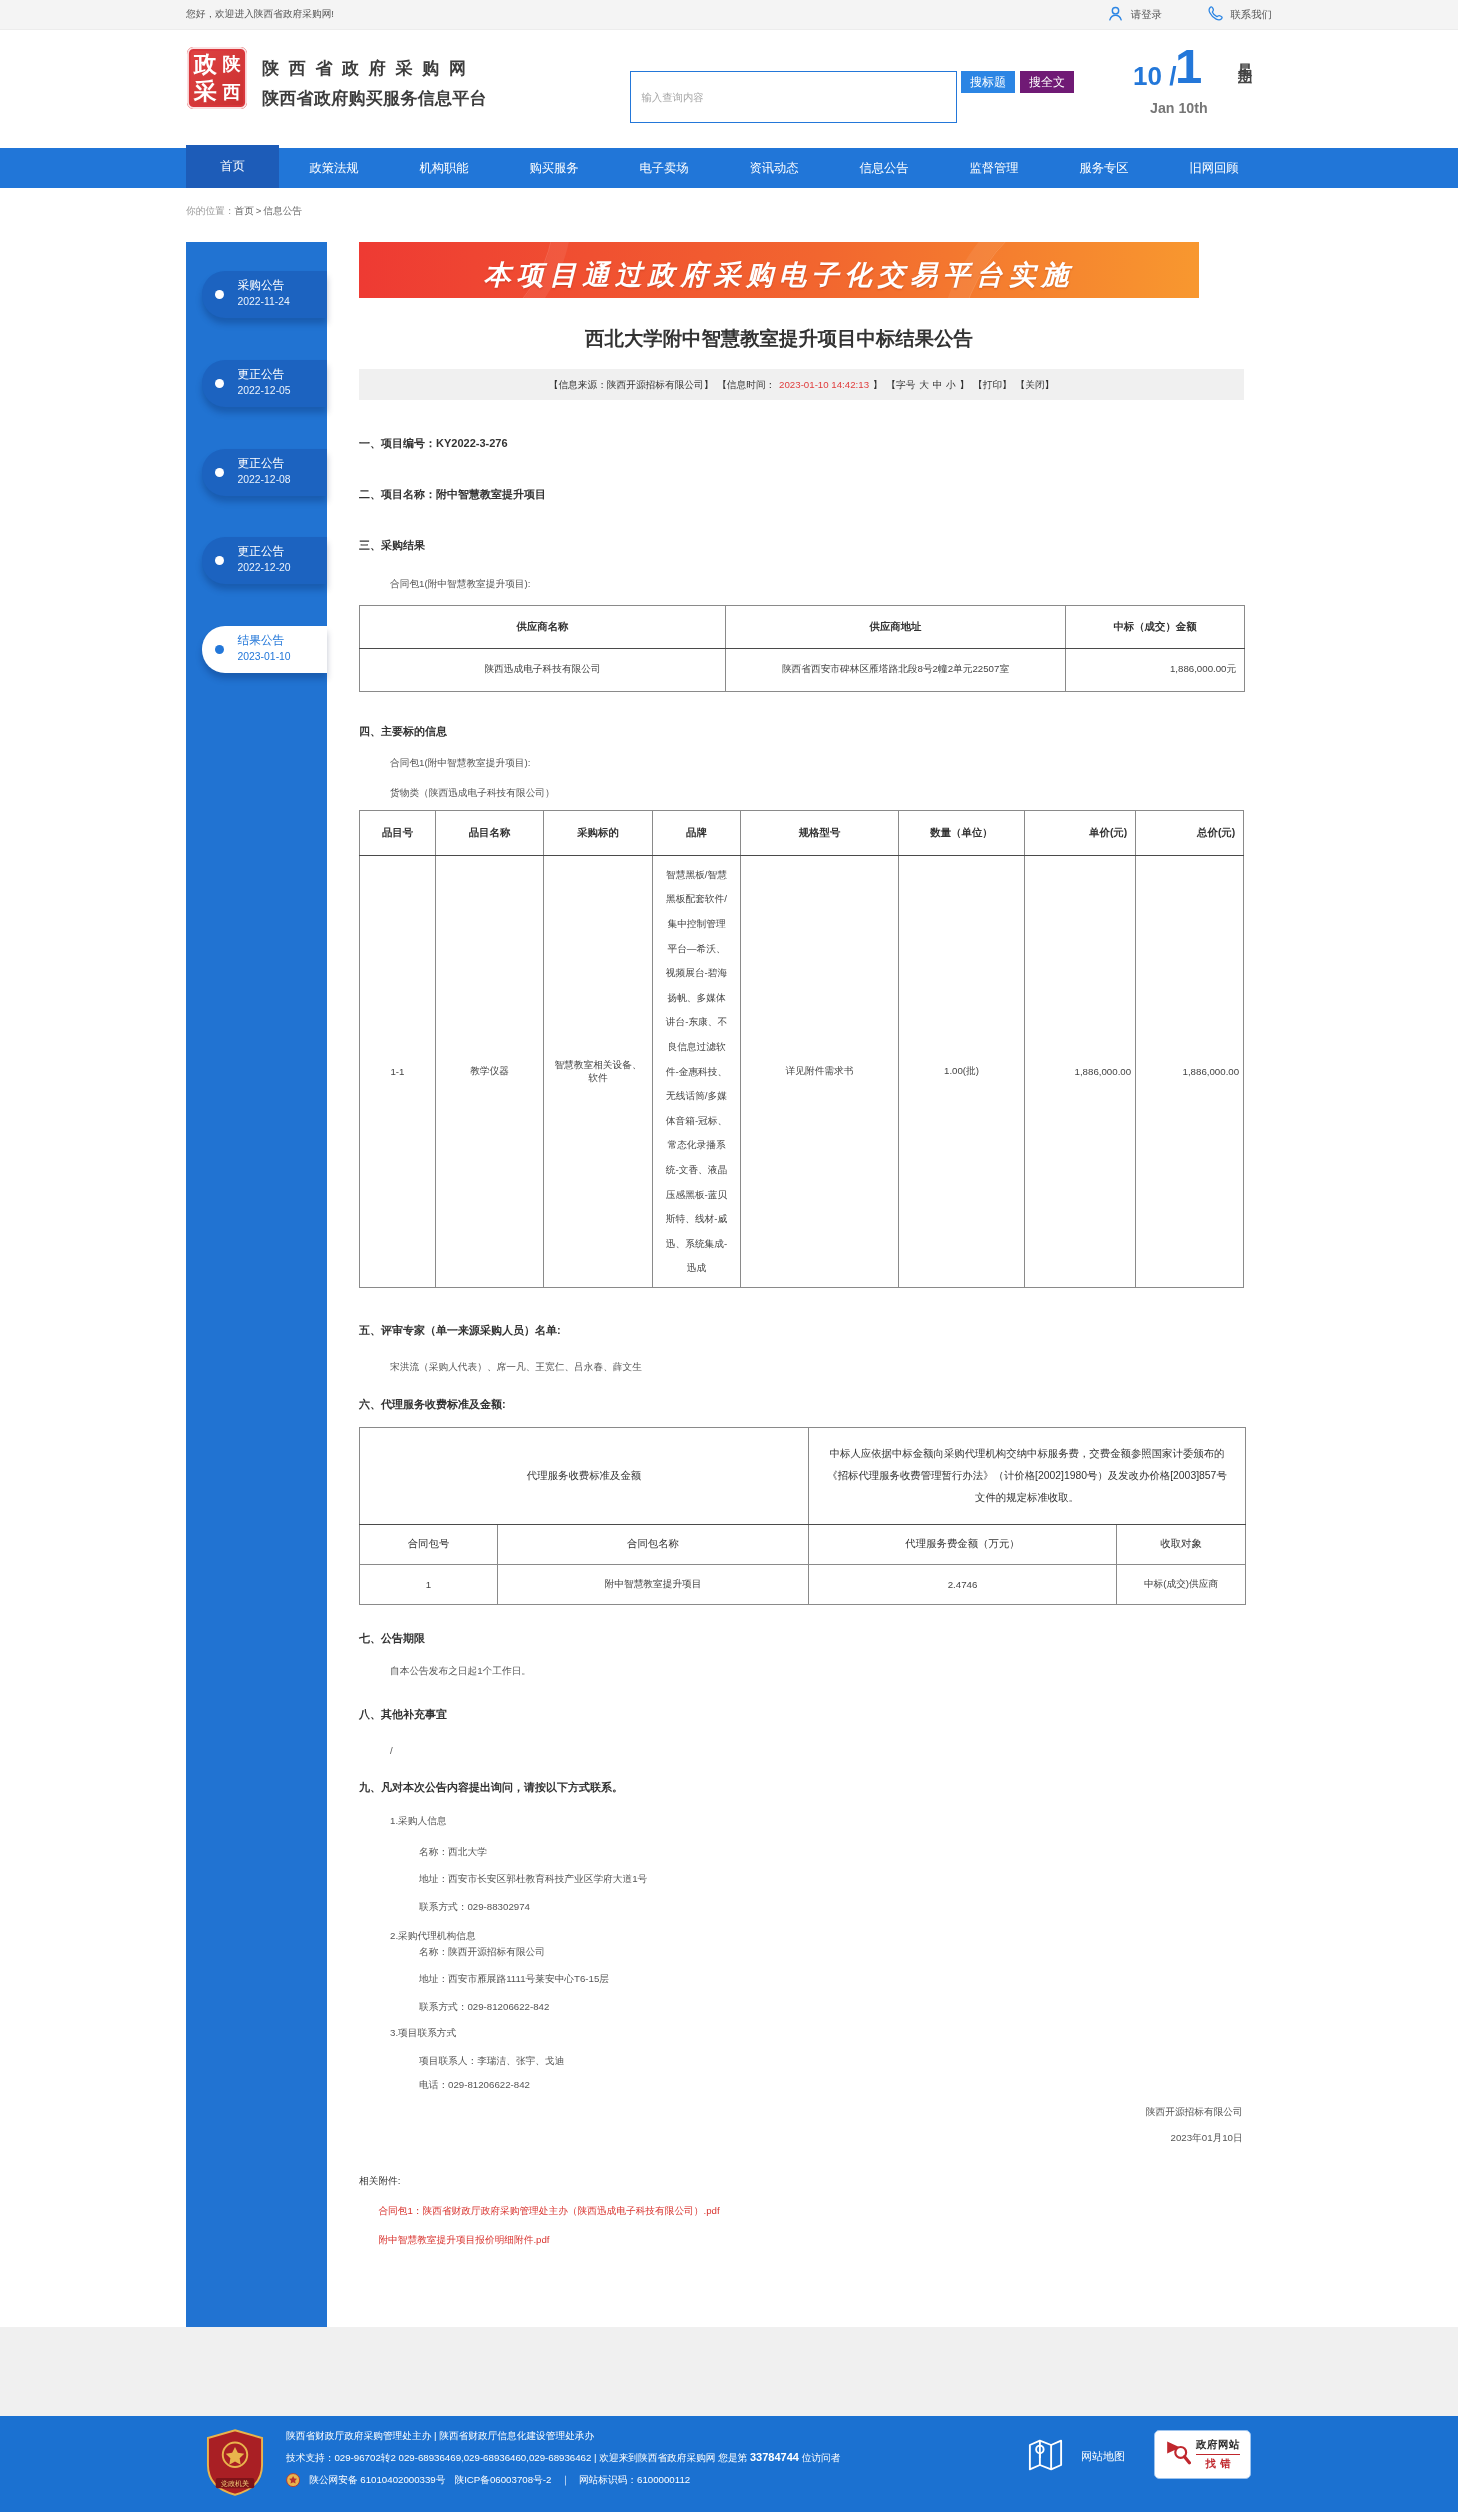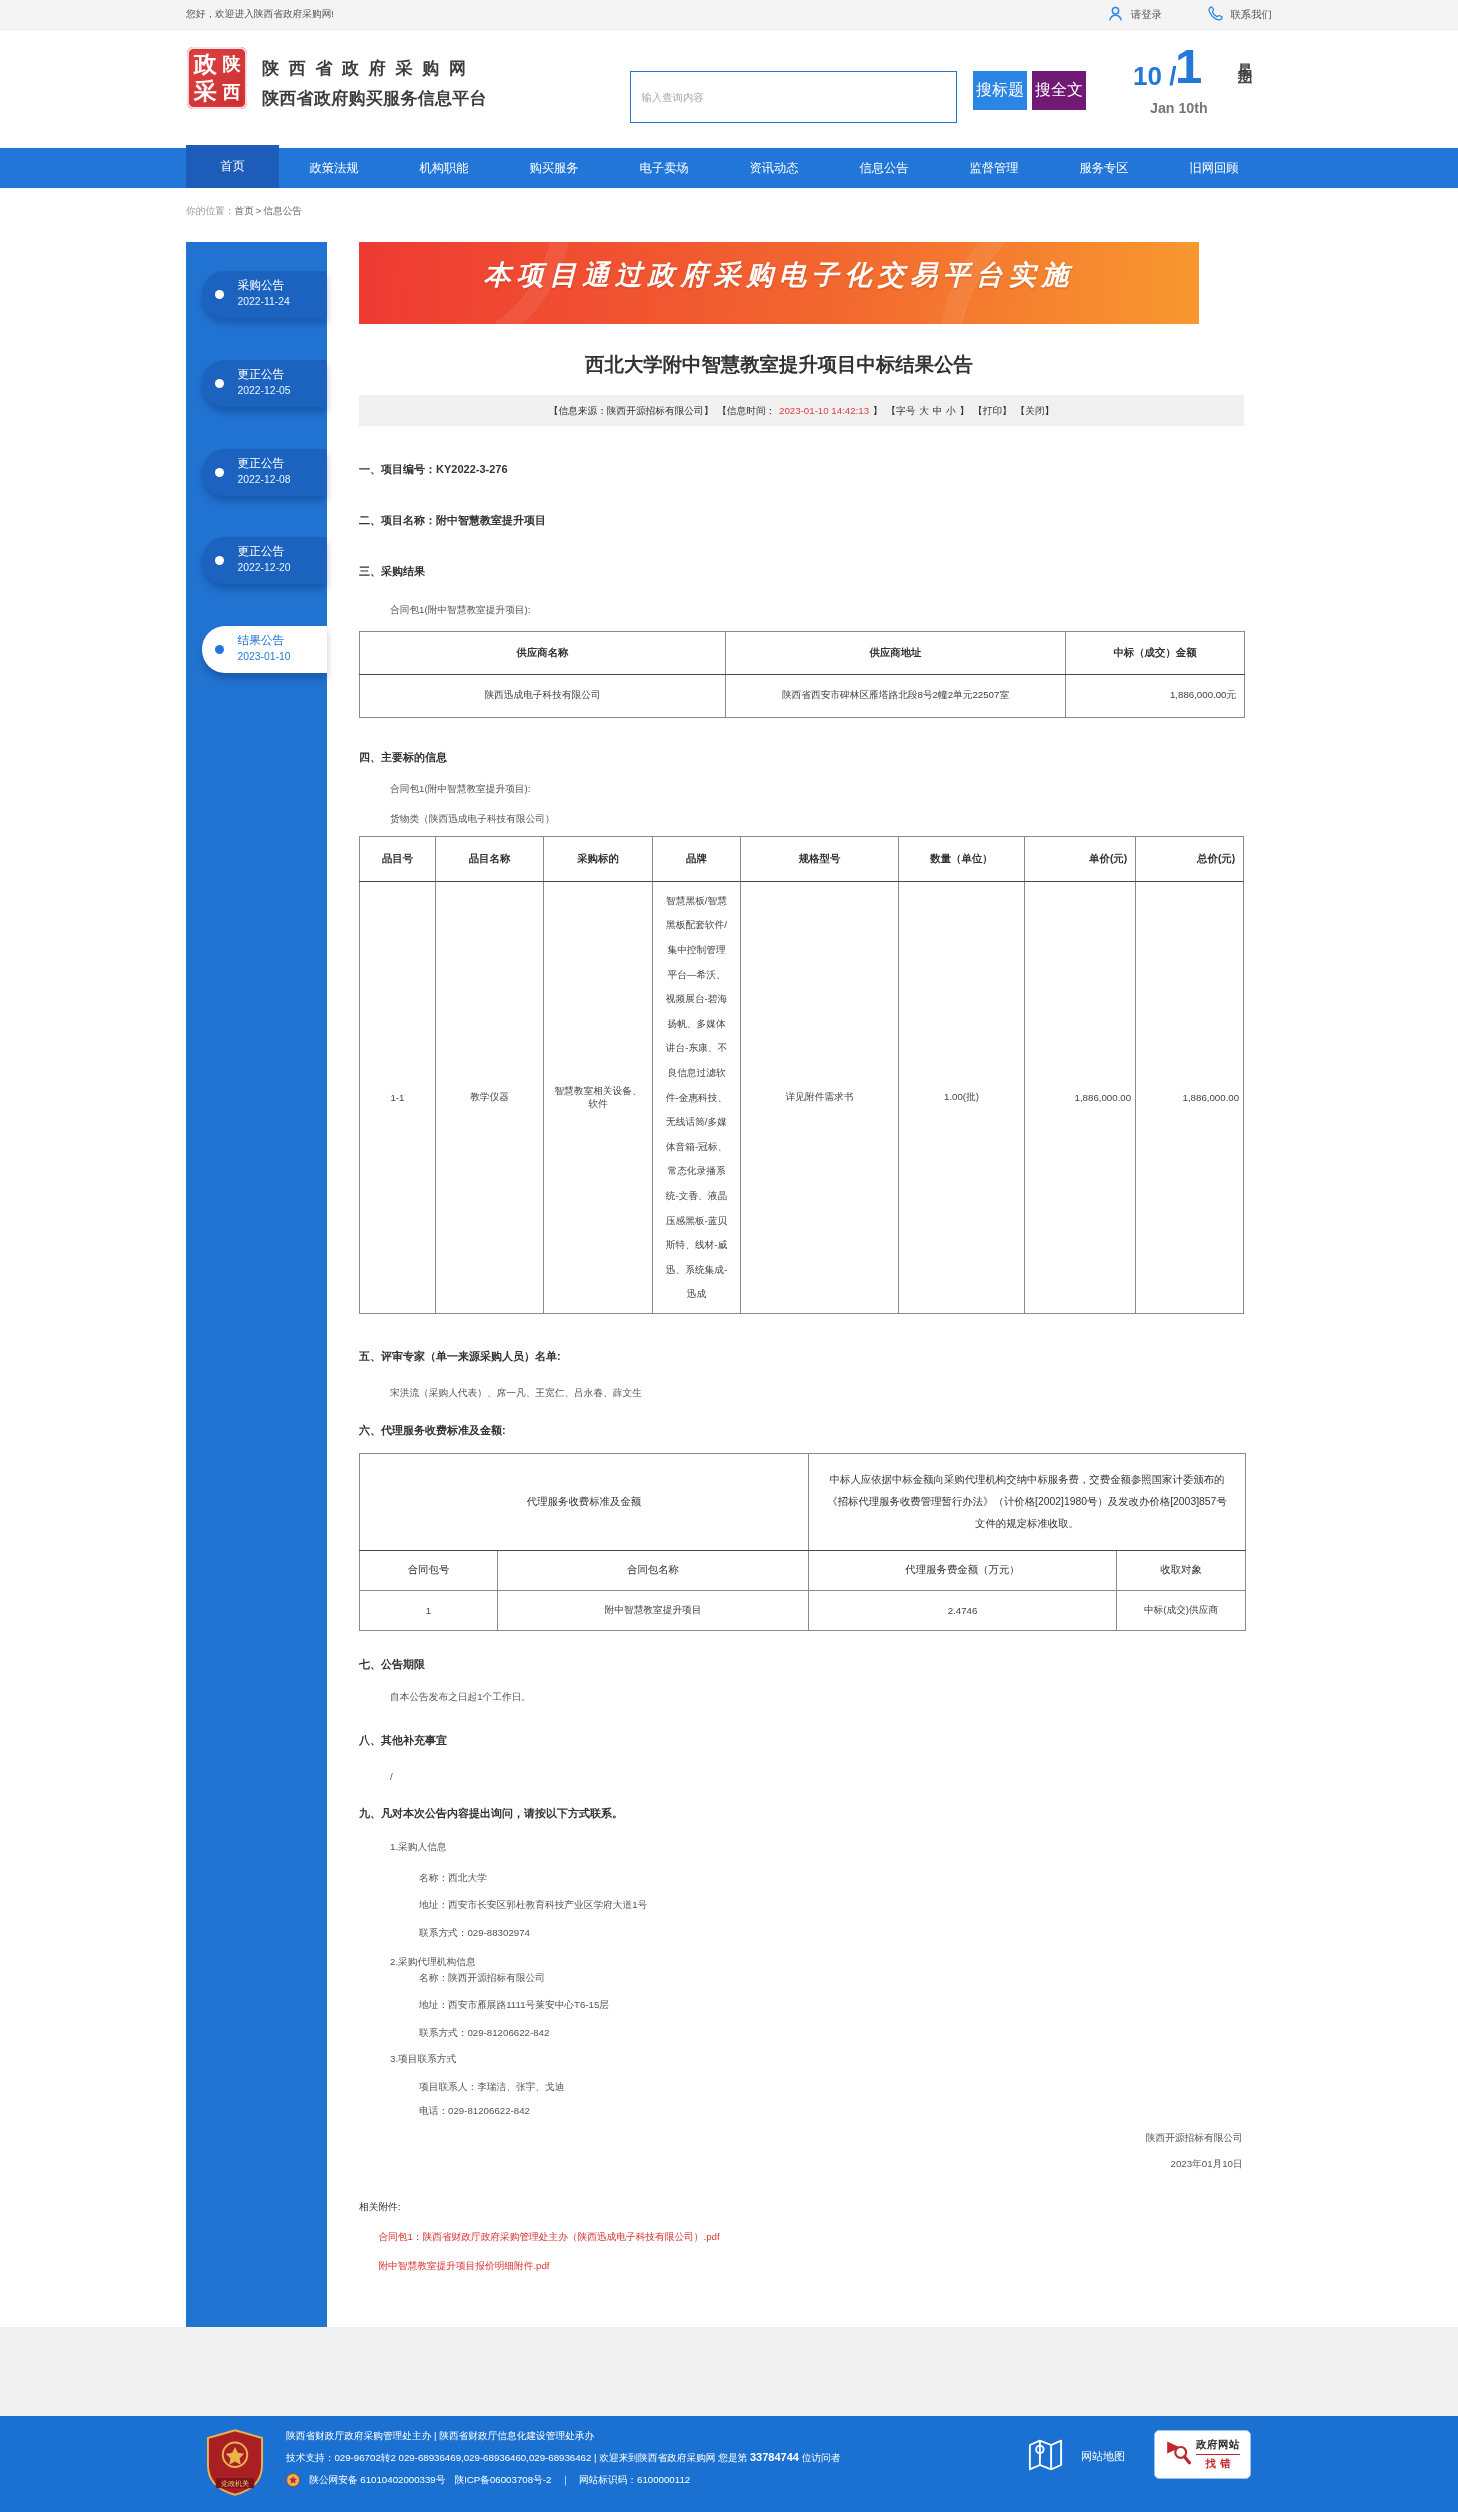--- a/index.html
+++ b/index.html
@@ -31,21 +31,21 @@
   .logo-seal .big { font-size:23px; }
   .logo-seal .small { font-size:18px; }
   .site-name { position:absolute; left:76px; top:26.5px; font-size:17px; font-weight:bold; color:#3c3c3c; letter-spacing:9.7px; white-space:nowrap; }
   .site-subtitle { position:absolute; left:76px; top:57px; font-size:17px; font-weight:bold; color:#3c3c3c; letter-spacing:0.3px; white-space:nowrap; }
 
   .search-input {
     position:absolute; left:444px; top:41px; width:327px; height:52px;
     border:1.9px solid #2377d9; padding:0 10.4px; font-size:10.4px; color:#333; outline:none;
   }
   .search-input::placeholder { color:#a6a6a6; }
-  .btn-search { position:absolute; top:41px; width:54px; height:39px; border:none; color:#fff; font-size:16px; cursor:pointer;margin-left:12px; }
+  .btn-search { position:absolute; top:41px; width:54px; height:22px; border:none; color:#fff; font-size:12px; cursor:pointer; }
   .btn-title { left:775px; background:#2b85e4; }
   .btn-full  { left:834px; background:#701a75; }
 
   .date-short { position:absolute; left:947px; top:31px; font-size:26px; font-weight:bold; color:#2377d9; }
   .date-big   { position:absolute; left:989px; top:11.7px; font-size:49px; font-weight:bold; color:#2377d9; line-height:1; }
   .date-en    { position:absolute; left:964px; top:70px; font-size:14.2px; font-weight:bold; color:#767676; }
   .date-week  { position:absolute; left:1049px; top:22px; writing-mode:vertical-rl; font-size:14.2px; font-weight:bold; color:#454545; letter-spacing:5.2px; }
 
   
   .nav { height:40px; background:#2176d8; position:relative; }
@@ -70,21 +70,21 @@
   .pill .plabel { position:absolute; left:36px; top:6.5px; font-size:11.7px; color:#fff; }
   .pill .pdate  { position:absolute; left:36px; top:24.6px; font-size:10.4px; color:#eaf2fc; }
   .pill.active { background:#fff; }
   .pill.active .dot { background:#2377d9; }
   .pill.active .plabel { color:#2377d9; }
   .pill.active .pdate { color:#2377d9; }
 
   .content { margin-left:141px; padding:0 28px 0 32px; }
 
   .banner {
-    width:840px; height:82px; margin-top:15px; position:relative; overflow:hidden;
+    width:840px; height:56px; margin-top:15px; position:relative; overflow:hidden;
     background:linear-gradient(93deg,#ee3a33 0%,#f2662f 55%,#f8982f 100%);
     text-align:center;
   }
   .banner::before, .banner::after {
     content:""; position:absolute; border:1.3px solid rgba(255,255,255,.14); border-radius:50%;
   }
   .banner::before { width:272px; height:272px; left:-78px; top:-168px; box-shadow:0 0 0 17px rgba(255,255,255,.07); }
   .banner::after  { width:337px; height:337px; right:-97px; top:-52px; box-shadow:0 0 0 19.4px rgba(255,255,255,.07); }
   .banner-text {
     position:relative; z-index:2; line-height:66px; color:#fff; font-size:27px; font-weight:bold;

